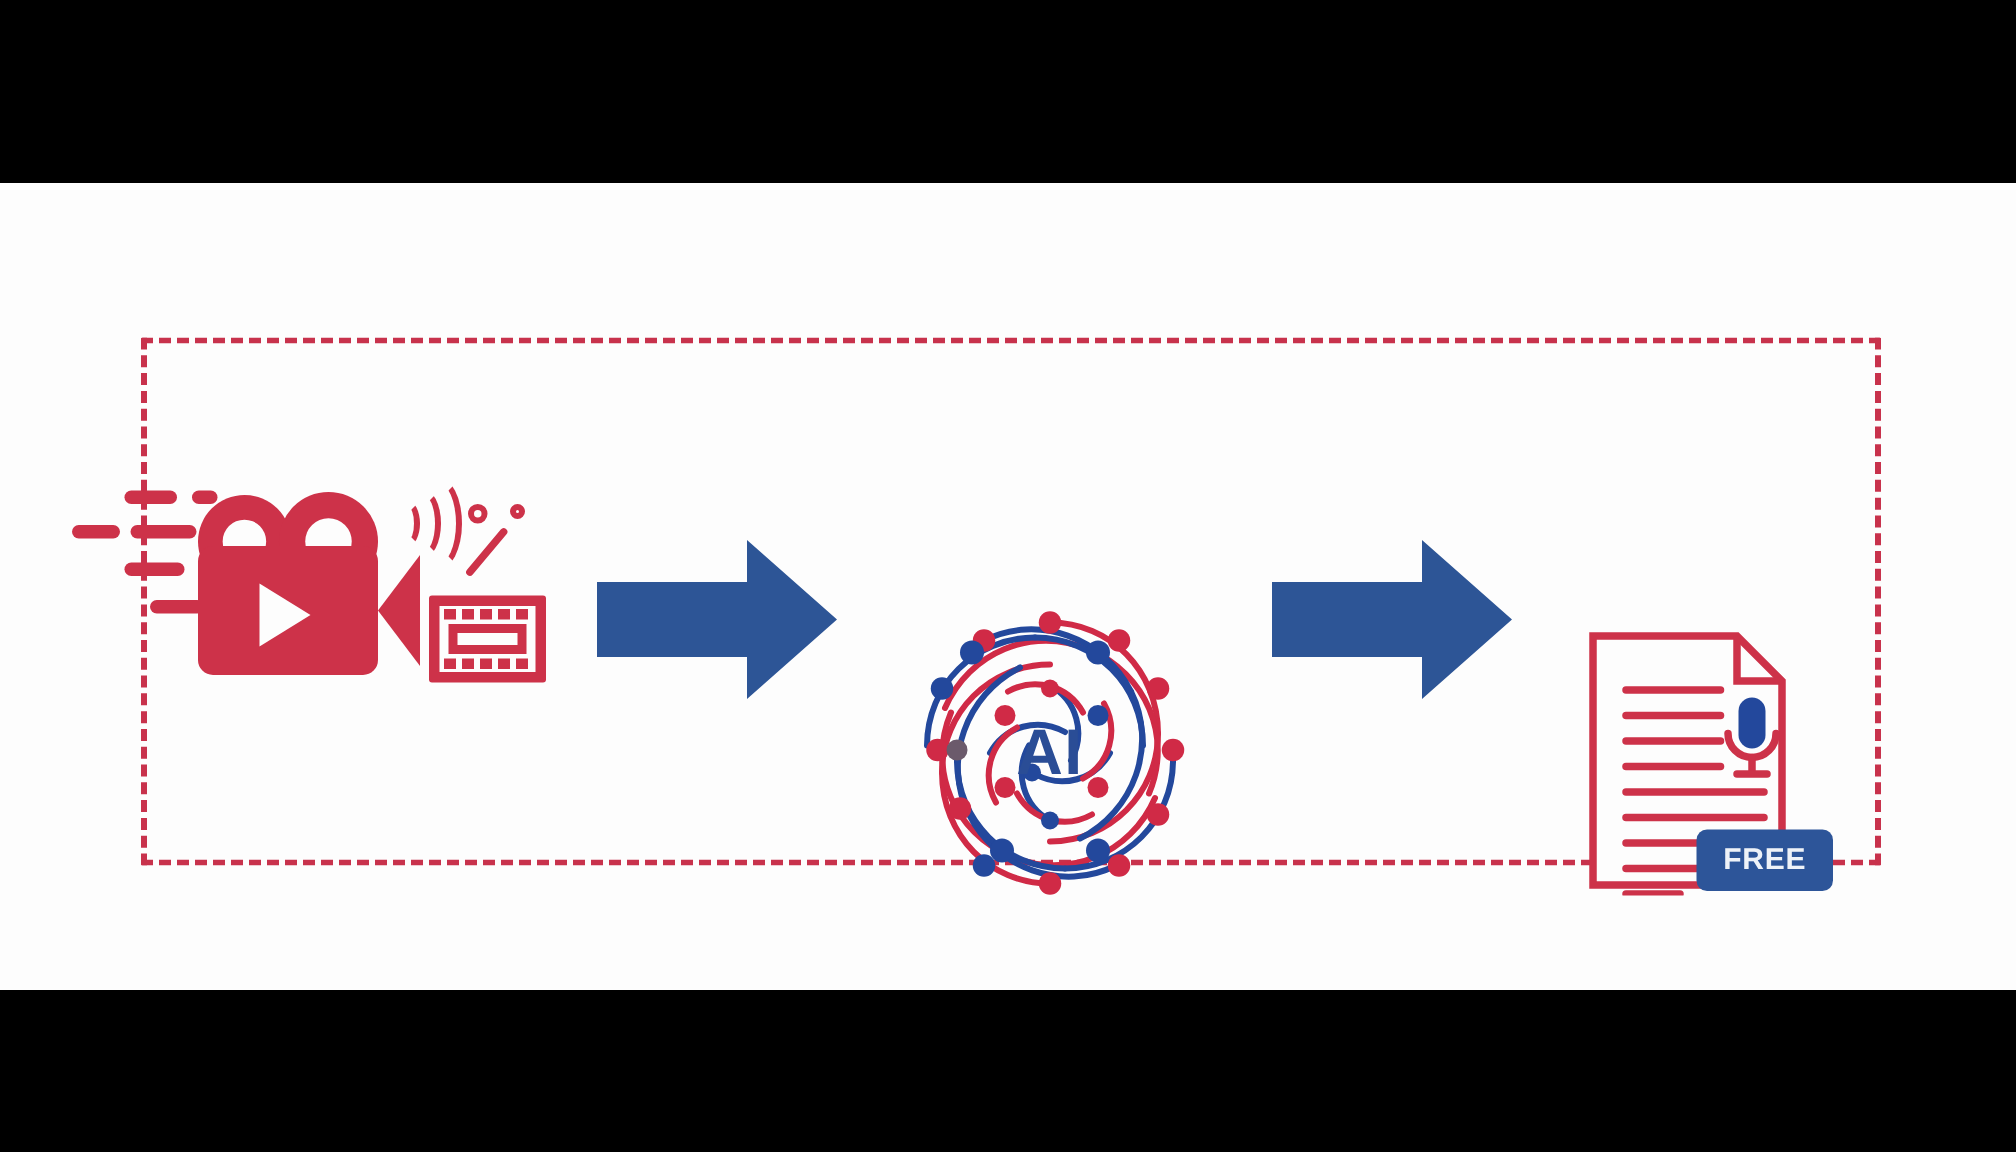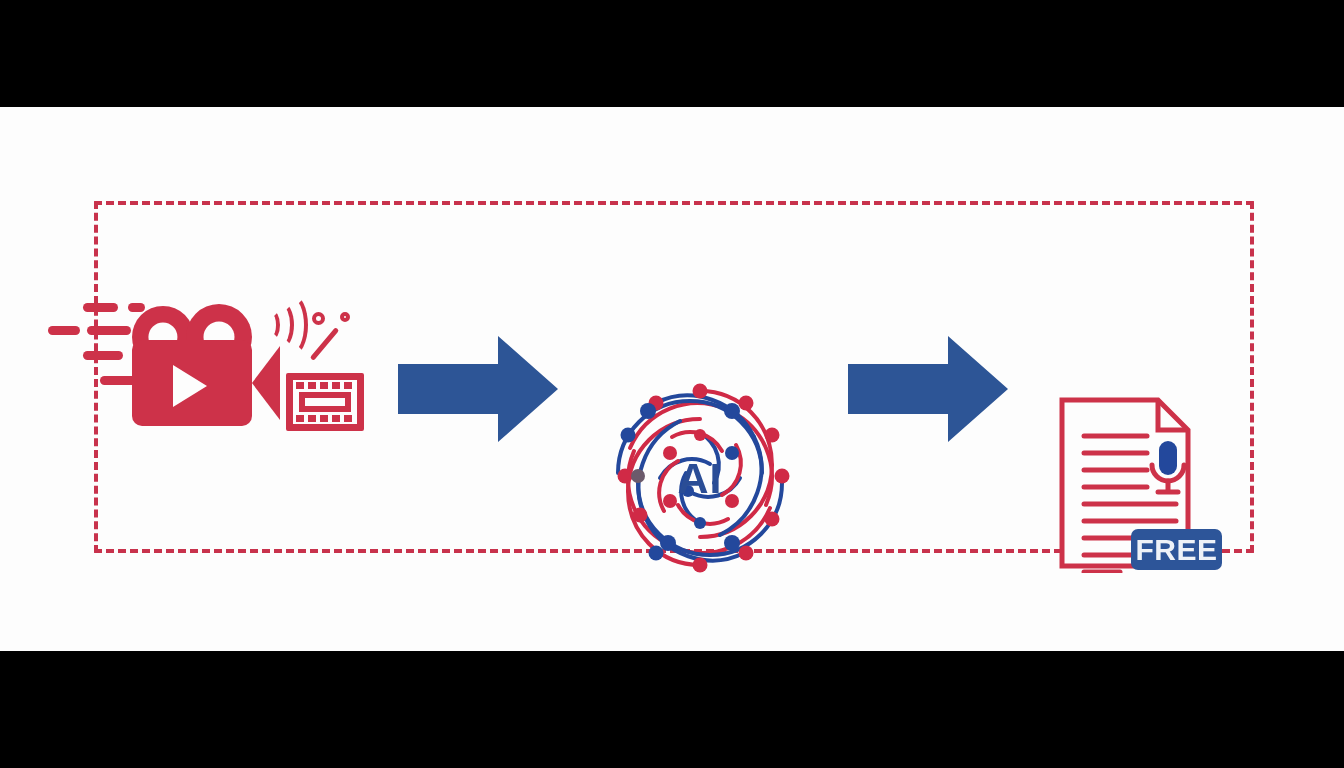--- a/index.html
+++ b/index.html
@@ -23,21 +23,21 @@
     width: 1344px; height: 107px;
     background: #000000;
   }
   .bar-bottom {
     position: absolute; left: 0; top: 660px;
     width: 1344px; height: 108px;
     background: #000000;
   }
   .canvas {
     position: absolute;
-    left: 0; top: 98px;
+    left: 0; top: 122px;
     width: 1344px; height: 553px;
     background: #fdfdfd;
   }
   
   .dashed-box {
     position: absolute;
     left: 94px; top: 103px;
     width: 1160px; height: 352px;
     border: 4px dashed #c8324c;
     border-radius: 1px;
@@ -169,21 +169,21 @@
   .free-badge {
     position: absolute;
     left: 1131px; top: 431px;
     width: 91px; height: 41px;
     background: #2d5599;
     border-radius: 7px;
     display: flex;
     align-items: center;
     justify-content: center;
     color: #eef2f8;
-    font-size: 30px;
+    font-size: 20px;
     font-weight: bold;
     letter-spacing: 0.5px;
     font-family: "Liberation Sans", sans-serif;
   }
 </style>
 </head>
 <body>
 
 <div id="stage">
 

